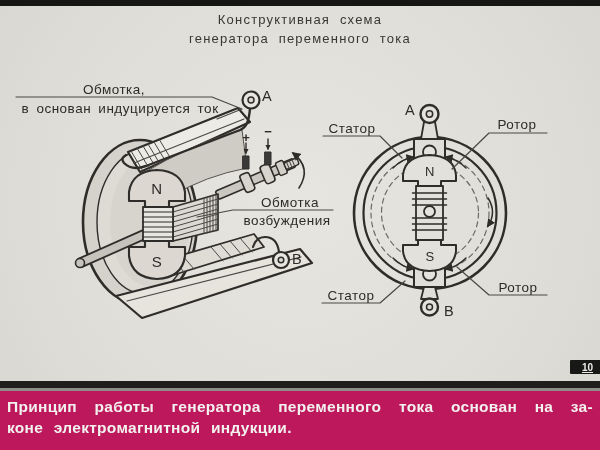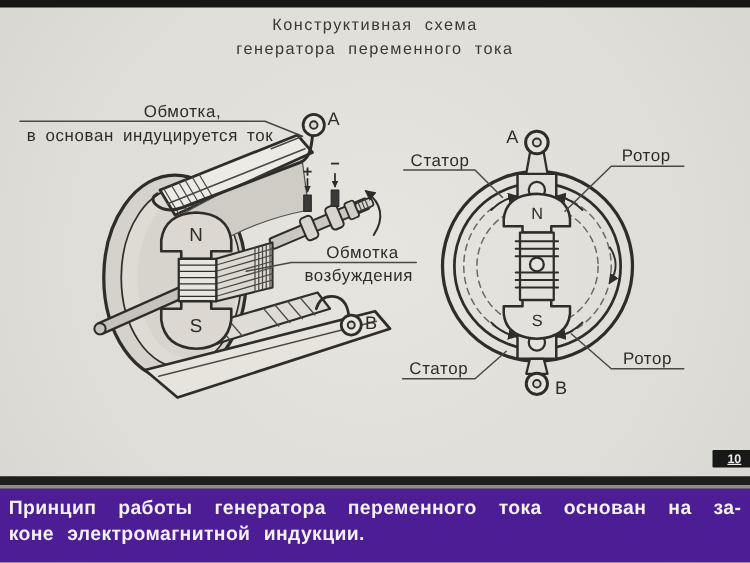--- a/index.html
+++ b/index.html
@@ -17,21 +17,21 @@
        font-size:13.5px;color:#2e2c29;letter-spacing:0.5px;word-spacing:3px;}
   .lbl.big{font-size:14.5px;letter-spacing:0.3px;}
   .lbl.pole{font-size:15px;}
   .lbl.pole-sm{font-size:13px;}
   .lbl.sign{font-size:13px;font-weight:bold;letter-spacing:0;}
   #frame-badge{left:570px;top:360px;width:35px;height:14px;background:#181816;
         color:#edece9;font-size:10px;font-weight:bold;display:flex;
         align-items:center;justify-content:center;border-radius:1px;text-decoration:underline;}
   #caption-bar{left:0;top:381px;width:600px;height:69px;background:#1f1e1c;}
   #caption-divider{position:absolute;left:0;top:7px;width:600px;height:2.5px;background:#8f8d88;}
-  #caption-black{position:absolute;left:0;top:9.5px;width:600px;height:59.5px;background:#4c1d95;}
+  #caption-black{position:absolute;left:0;top:9.5px;width:600px;height:59.5px;background:#be185d;}
   #caption-text{position:absolute;left:0;top:5px;width:586px;padding:0 7px;
         color:#f2f1ee;font-size:15.5px;font-weight:bold;line-height:21.5px;letter-spacing:0.3px;}
   #caption-line1{text-align:justify;text-align-last:justify;}
   #caption-line2{word-spacing:6px;}
 </style>
 </head>
 <body>
 
 <div id="top-bar" class="abs"></div>
 
@@ -216,21 +216,21 @@
 
     <g stroke="#4a4845" stroke-width="1.2" fill="none">
       <path d="M323,136 L380,136 L402,158"></path>
       <path d="M547,133 L489,133 L452,169"></path>
       <path d="M322,303 L380,303 L405,281"></path>
       <path d="M547,295 L489,295 L457,267"></path>
     </g>
   </g>
 </svg>
 
-<div class="lbl" style="left:114px;top:89px;margin-left:32px;">Обмотка,</div>
+<div class="lbl" style="left:114px;top:89px;">Обмотка,</div>
 <div class="lbl" style="left:120px;top:108px;">в основан индуцируется ток</div>
 <div class="lbl big" style="left:267px;top:96px;">A</div>
 <div class="lbl sign" style="left:246px;top:137px;">+</div>
 <div class="lbl sign" style="left:268px;top:131px;">−</div>
 <div class="lbl" style="left:290px;top:202px;text-align:center;">Обмотка</div>
 <div class="lbl" style="left:287px;top:220px;">возбуждения</div>
 <div class="lbl big" style="left:297px;top:259px;">B</div>
 <div class="lbl pole" style="left:157px;top:188px;">N</div>
 <div class="lbl pole" style="left:157px;top:261px;">S</div>
 

